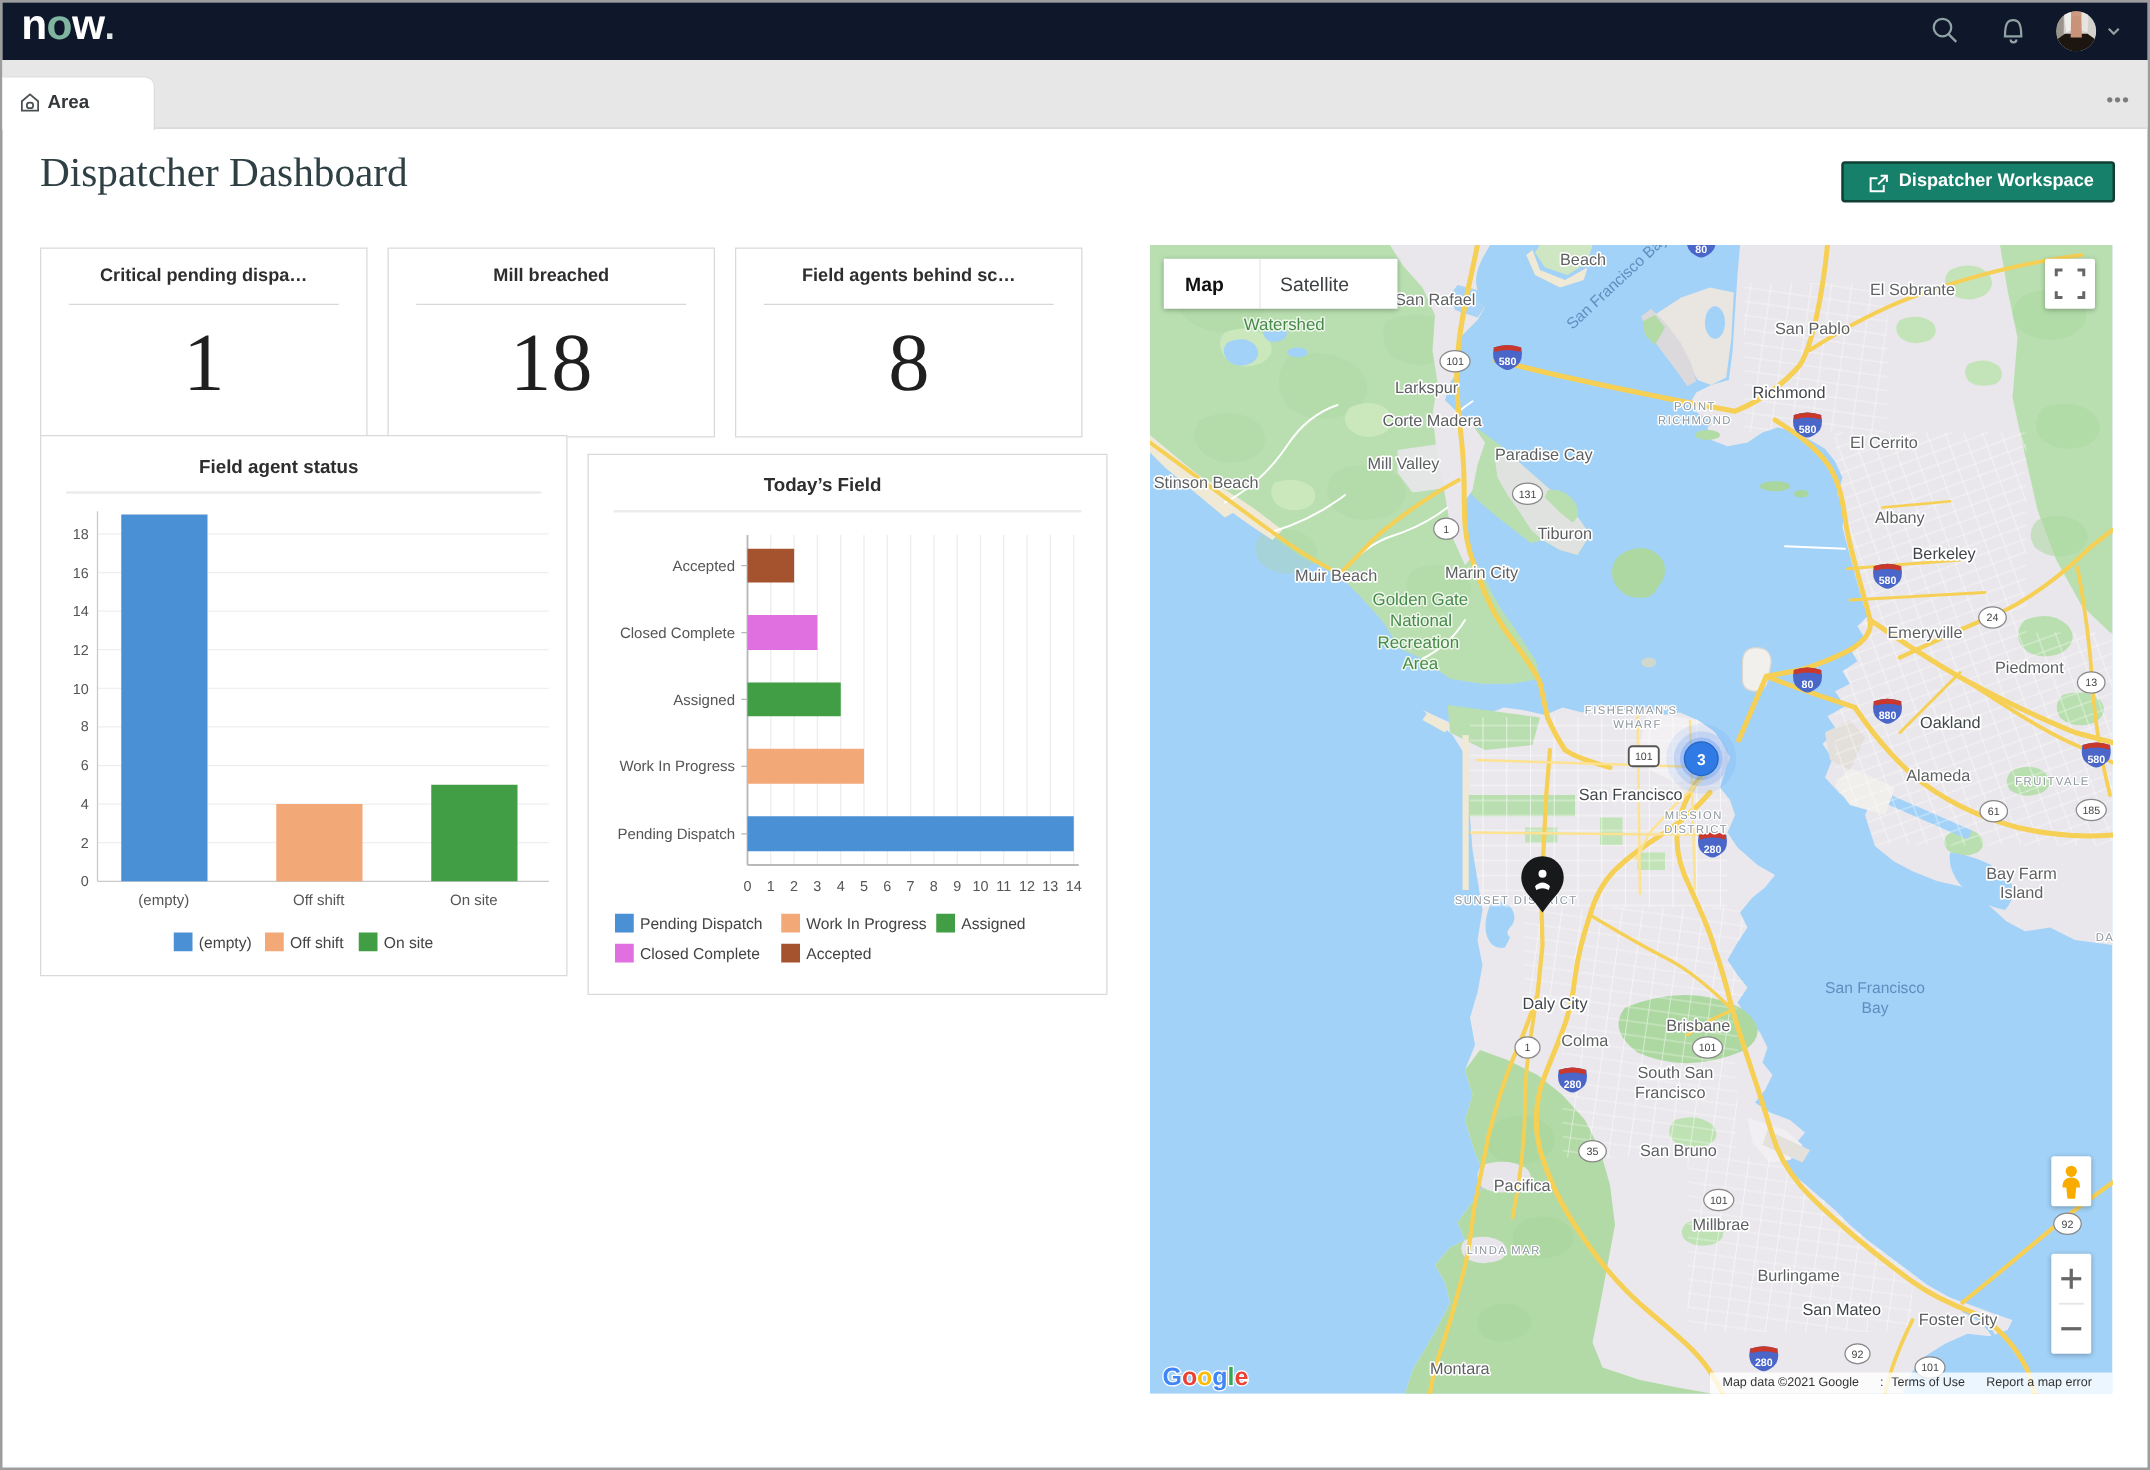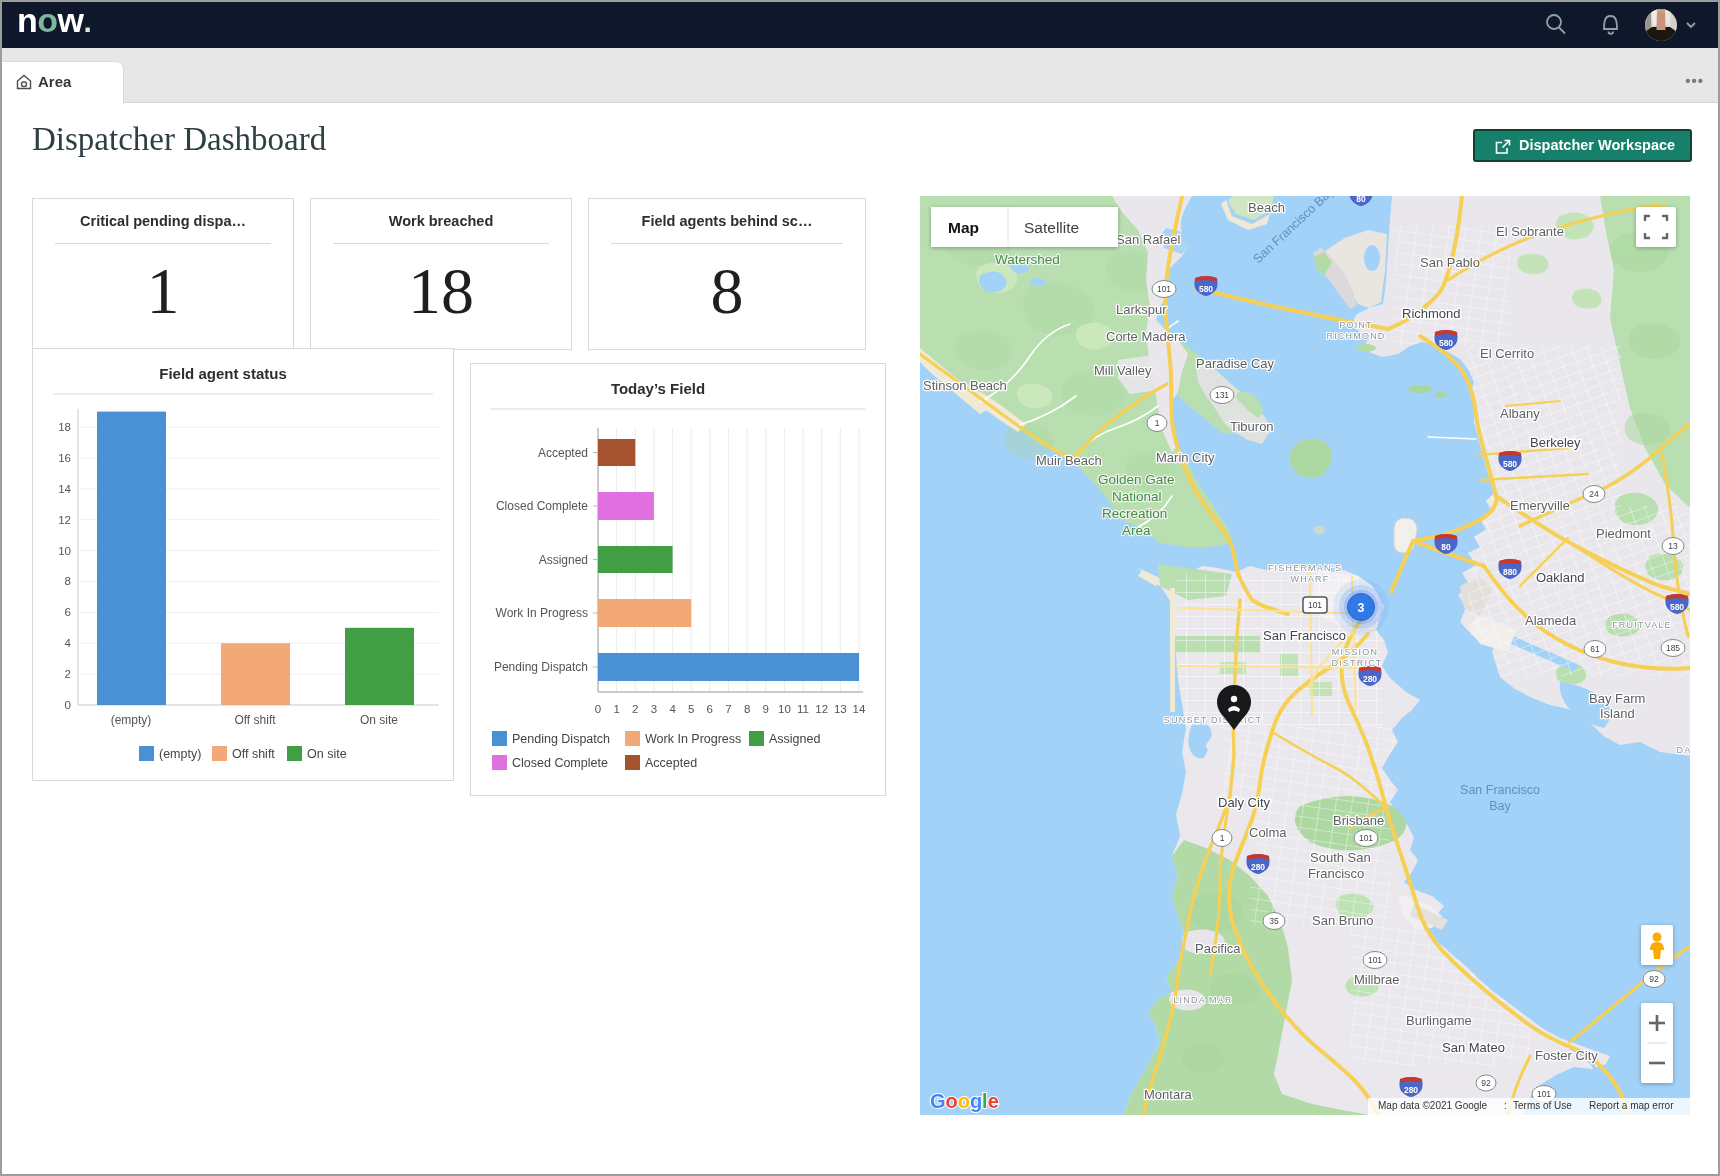--- a/index.html
+++ b/index.html
@@ -98,21 +98,21 @@
         </g>
       </svg>
     <div class="t">Dispatcher Workspace</div>
   </div>
   <div class="card kpi" id="kpi1">
       <div class="h">Critical pending dispa…</div>
       <div class="hr"></div>
       <div class="n">1</div>
     </div>
   <div class="card kpi" id="kpi2">
-      <div class="h">Work breached</div>
+      <div class="h">Mill breached</div>
       <div class="hr"></div>
       <div class="n">18</div>
     </div>
   <div class="card kpi" id="kpi3">
       <div class="h">Field agents behind sc…</div>
       <div class="hr"></div>
       <div class="n">8</div>
     </div>
 
   <div class="card" id="chart1">

